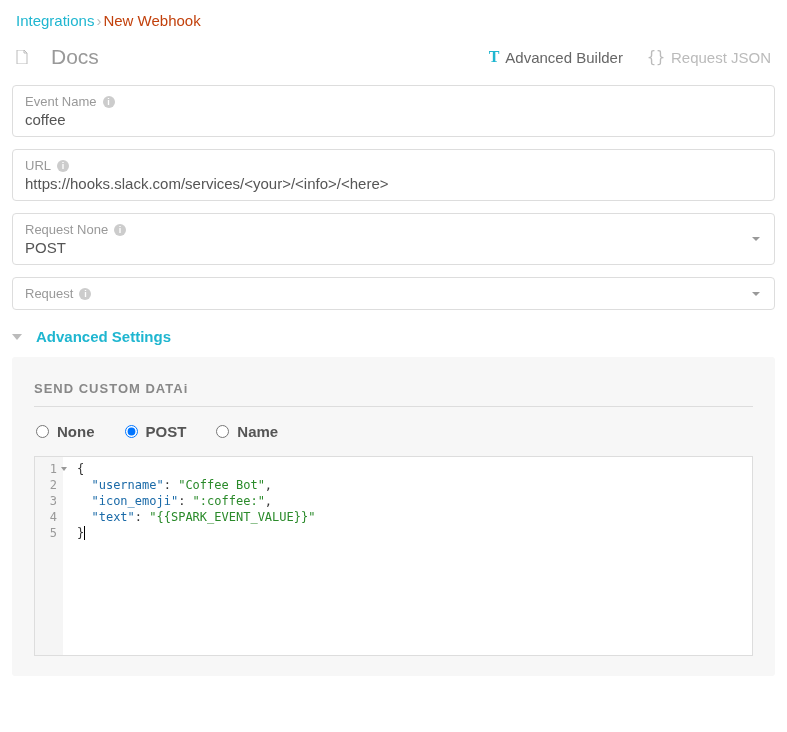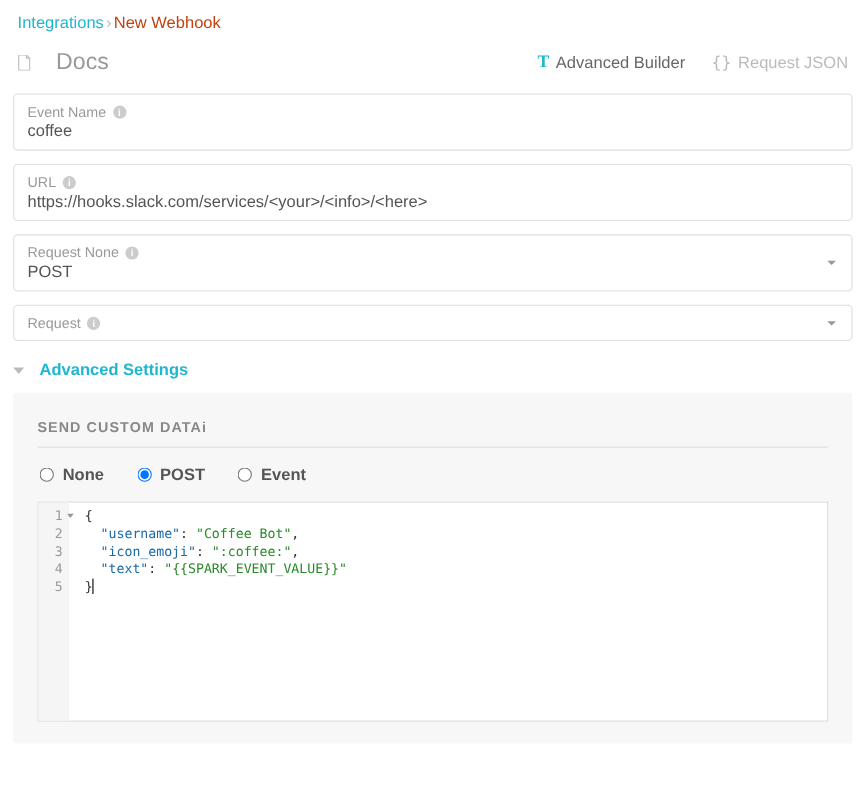--- a/index.html
+++ b/index.html
@@ -278,21 +278,21 @@
     <label class="radio-opt">
       <input type="radio" name="cd" style="">
       <span>None</span>
     </label>
     <label class="radio-opt">
       <input type="radio" name="cd" checked="" style="">
       <span>POST</span>
     </label>
     <label class="radio-opt">
       <input type="radio" name="cd" style="">
-      <span>Event</span>
+      <span>Name</span>
     </label>
   </div>
 
   <div class="editor">
     <div class="gutter">
       <div class="ln fold">1</div>
       <div class="ln">2</div>
       <div class="ln">3</div>
       <div class="ln">4</div>
       <div class="ln">5</div>

